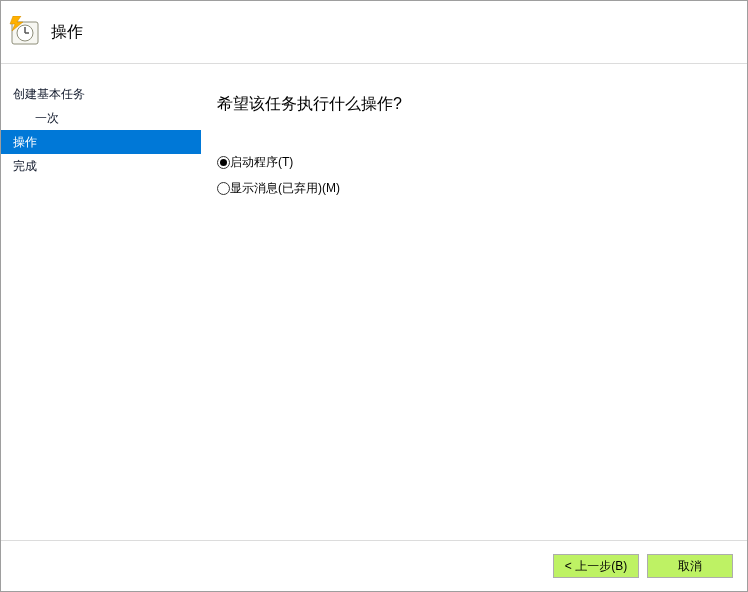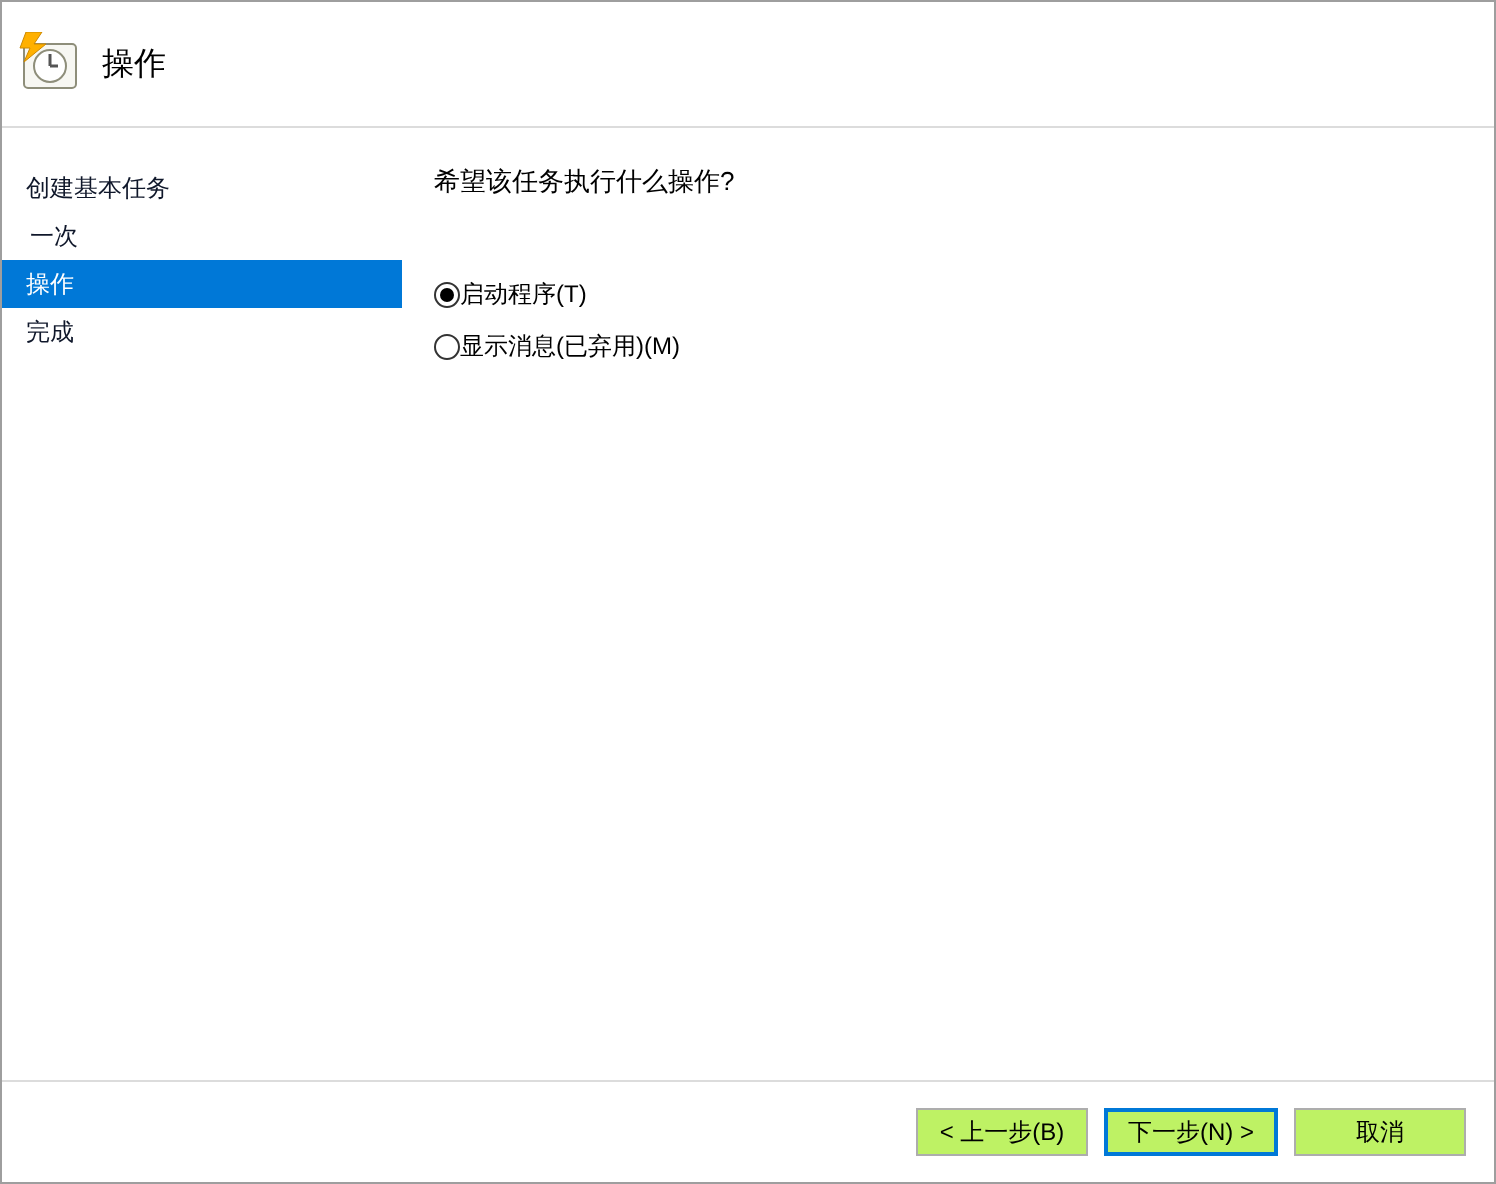--- a/index.html
+++ b/index.html
@@ -69,34 +69,35 @@
     padding-top: 18px;
     box-sizing: border-box;
   }
   .side-item {
     padding: 3px 8px 3px 12px;
     font-size: 12px;
     color: #0f172a;
     line-height: 18px;
   }
   .side-item.sub {
-    padding-left: 14px;
+    padding-left: 34px;
   }
   .side-item.current {
     background: #0078d7;
     color: #fff;
   }
 
   .main {
     flex: 1;
     padding: 18px 16px 0 16px;
   }
   .prompt {
-    font-size: 13px;
+    font-size: 16px;
     margin-bottom: 34px;
+    margin-top: 12px;
   }
   .radio-row {
     display: flex;
     align-items: center;
     height: 26px;
     gap: 0;
     font-size: 12px;
   }
   .radio-outer {
     width: 13px;
@@ -186,17 +187,16 @@
             <span class="radio-inner"></span>
           </span>
         <span>显示消息(已弃用)(M)</span>
       </label>
     </div>
 
   </div>
 
   <div class="footer">
     <button class="btn">&lt; 上一步(B)</button>
-    <button class="btn default">下一步(N) &gt;</button>
     <button class="btn">取消</button>
   </div>
 
 </div>
 
 </body></html>

